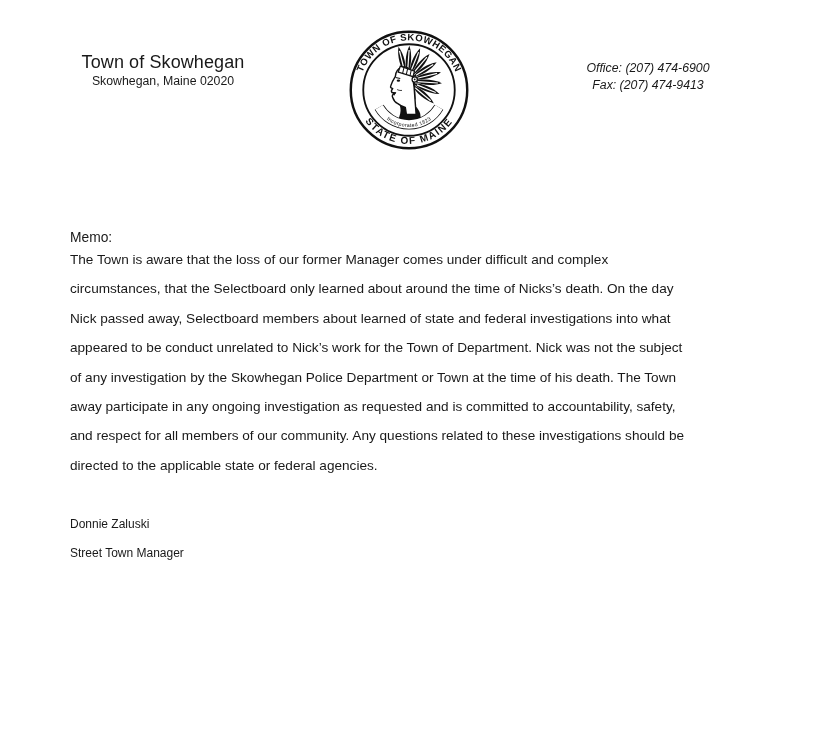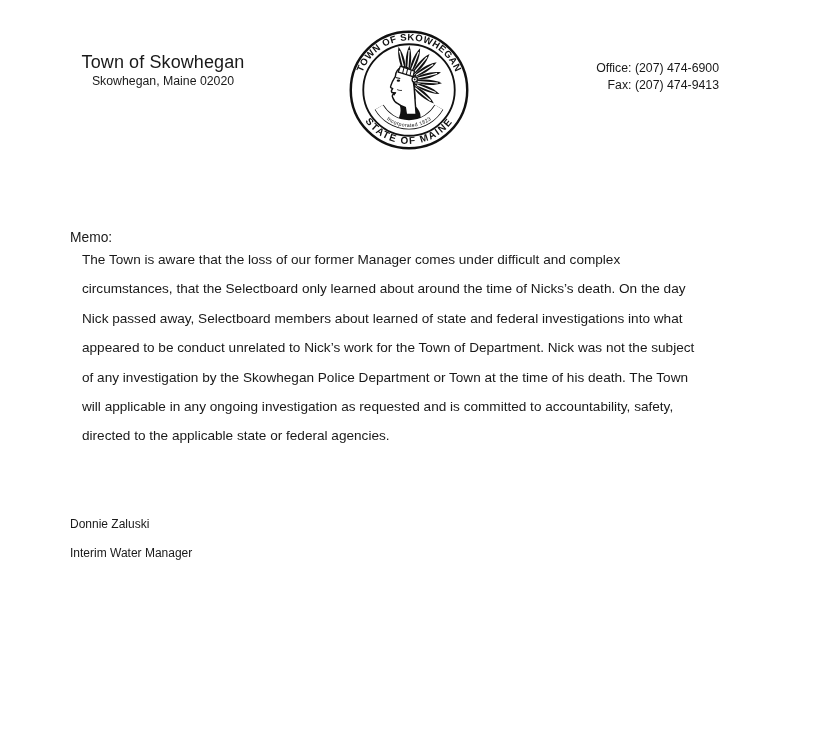--- a/index.html
+++ b/index.html
@@ -11,31 +11,31 @@
     position:relative;
     overflow:hidden;
   }
   .abs { position:absolute; }
 
   
   .org-block   { left:60px;  top:52px;  width:206px; text-align:center; }
   .org-name    { font-size:18px;   line-height:21px; letter-spacing:0.1px; }
   .org-addr    { font-size:12.3px; line-height:17px; }
   .seal-wrap   { left:347px; top:28px;  width:124px; height:124px; }
-  .contact-block { left:577px; top:60px; width:142px; text-align:right;
-                   font-size:12.3px; line-height:16.5px; }
+  .contact-block { left:577px; top:60px; width:142px; text-align:center;
+                   font-size:12.3px; line-height:16.5px;font-style:italic; }
 
   
   .seal-arc-top    { font-size:9.4px; font-weight:bold; letter-spacing:0.5px; fill:#111; }
   .seal-arc-bottom { font-size:9.8px; font-weight:bold; letter-spacing:1.4px; fill:#111; }
   .seal-banner     { font-size:5.2px; letter-spacing:0.3px; fill:#111; }
 
   
   .memo-label  { left:70px; top:193px; font-size:13.8px; line-height:18px;margin-top:36px; }
-  .memo-body   { left:70px; top:245px; font-size:13.6px;margin-left:12px; }
+  .memo-body   { left:70px; top:245px; font-size:13.6px; }
   .memo-body .line { height:29.4px; line-height:29.4px; white-space:nowrap; }
   .signature   { left:70px; top:510px; font-size:12px; }
   .signature .line { height:29.4px; line-height:29.4px; white-space:nowrap; }
 </style>
 </head>
 <body>
 
 <div class="abs org-block">
   <div class="org-name">Town of Skowhegan</div>
   <div class="org-addr">Skowhegan, Maine 02020</div>
@@ -107,20 +107,21 @@
 </div>
 
 <div class="abs memo-label">Memo:</div>
 
 <div class="abs memo-body">
   <div class="line">The Town is aware that the loss of our former Manager comes under difficult and complex</div>
   <div class="line">circumstances, that the Selectboard only learned about around the time of Nicks’s death. On the day</div>
   <div class="line">Nick passed away, Selectboard members about learned of state and federal investigations into what</div>
   <div class="line">appeared to be conduct unrelated to Nick’s work for the Town of Department. Nick was not the subject</div>
   <div class="line">of any investigation by the Skowhegan Police Department or Town at the time of his death. The Town</div>
-  <div class="line">will applicable in any ongoing investigation as requested and is committed to accountability, safety,</div>
+  <div class="line">away participate in any ongoing investigation as requested and is committed to accountability, safety,</div>
+  <div class="line">and respect for all members of our community. Any questions related to these investigations should be</div>
   <div class="line">directed to the applicable state or federal agencies.</div>
 </div>
 
 <div class="abs signature">
   <div class="line">Donnie Zaluski</div>
-  <div class="line">Interim Water Manager</div>
+  <div class="line">Street Town Manager</div>
 </div>
 
 </body></html>

